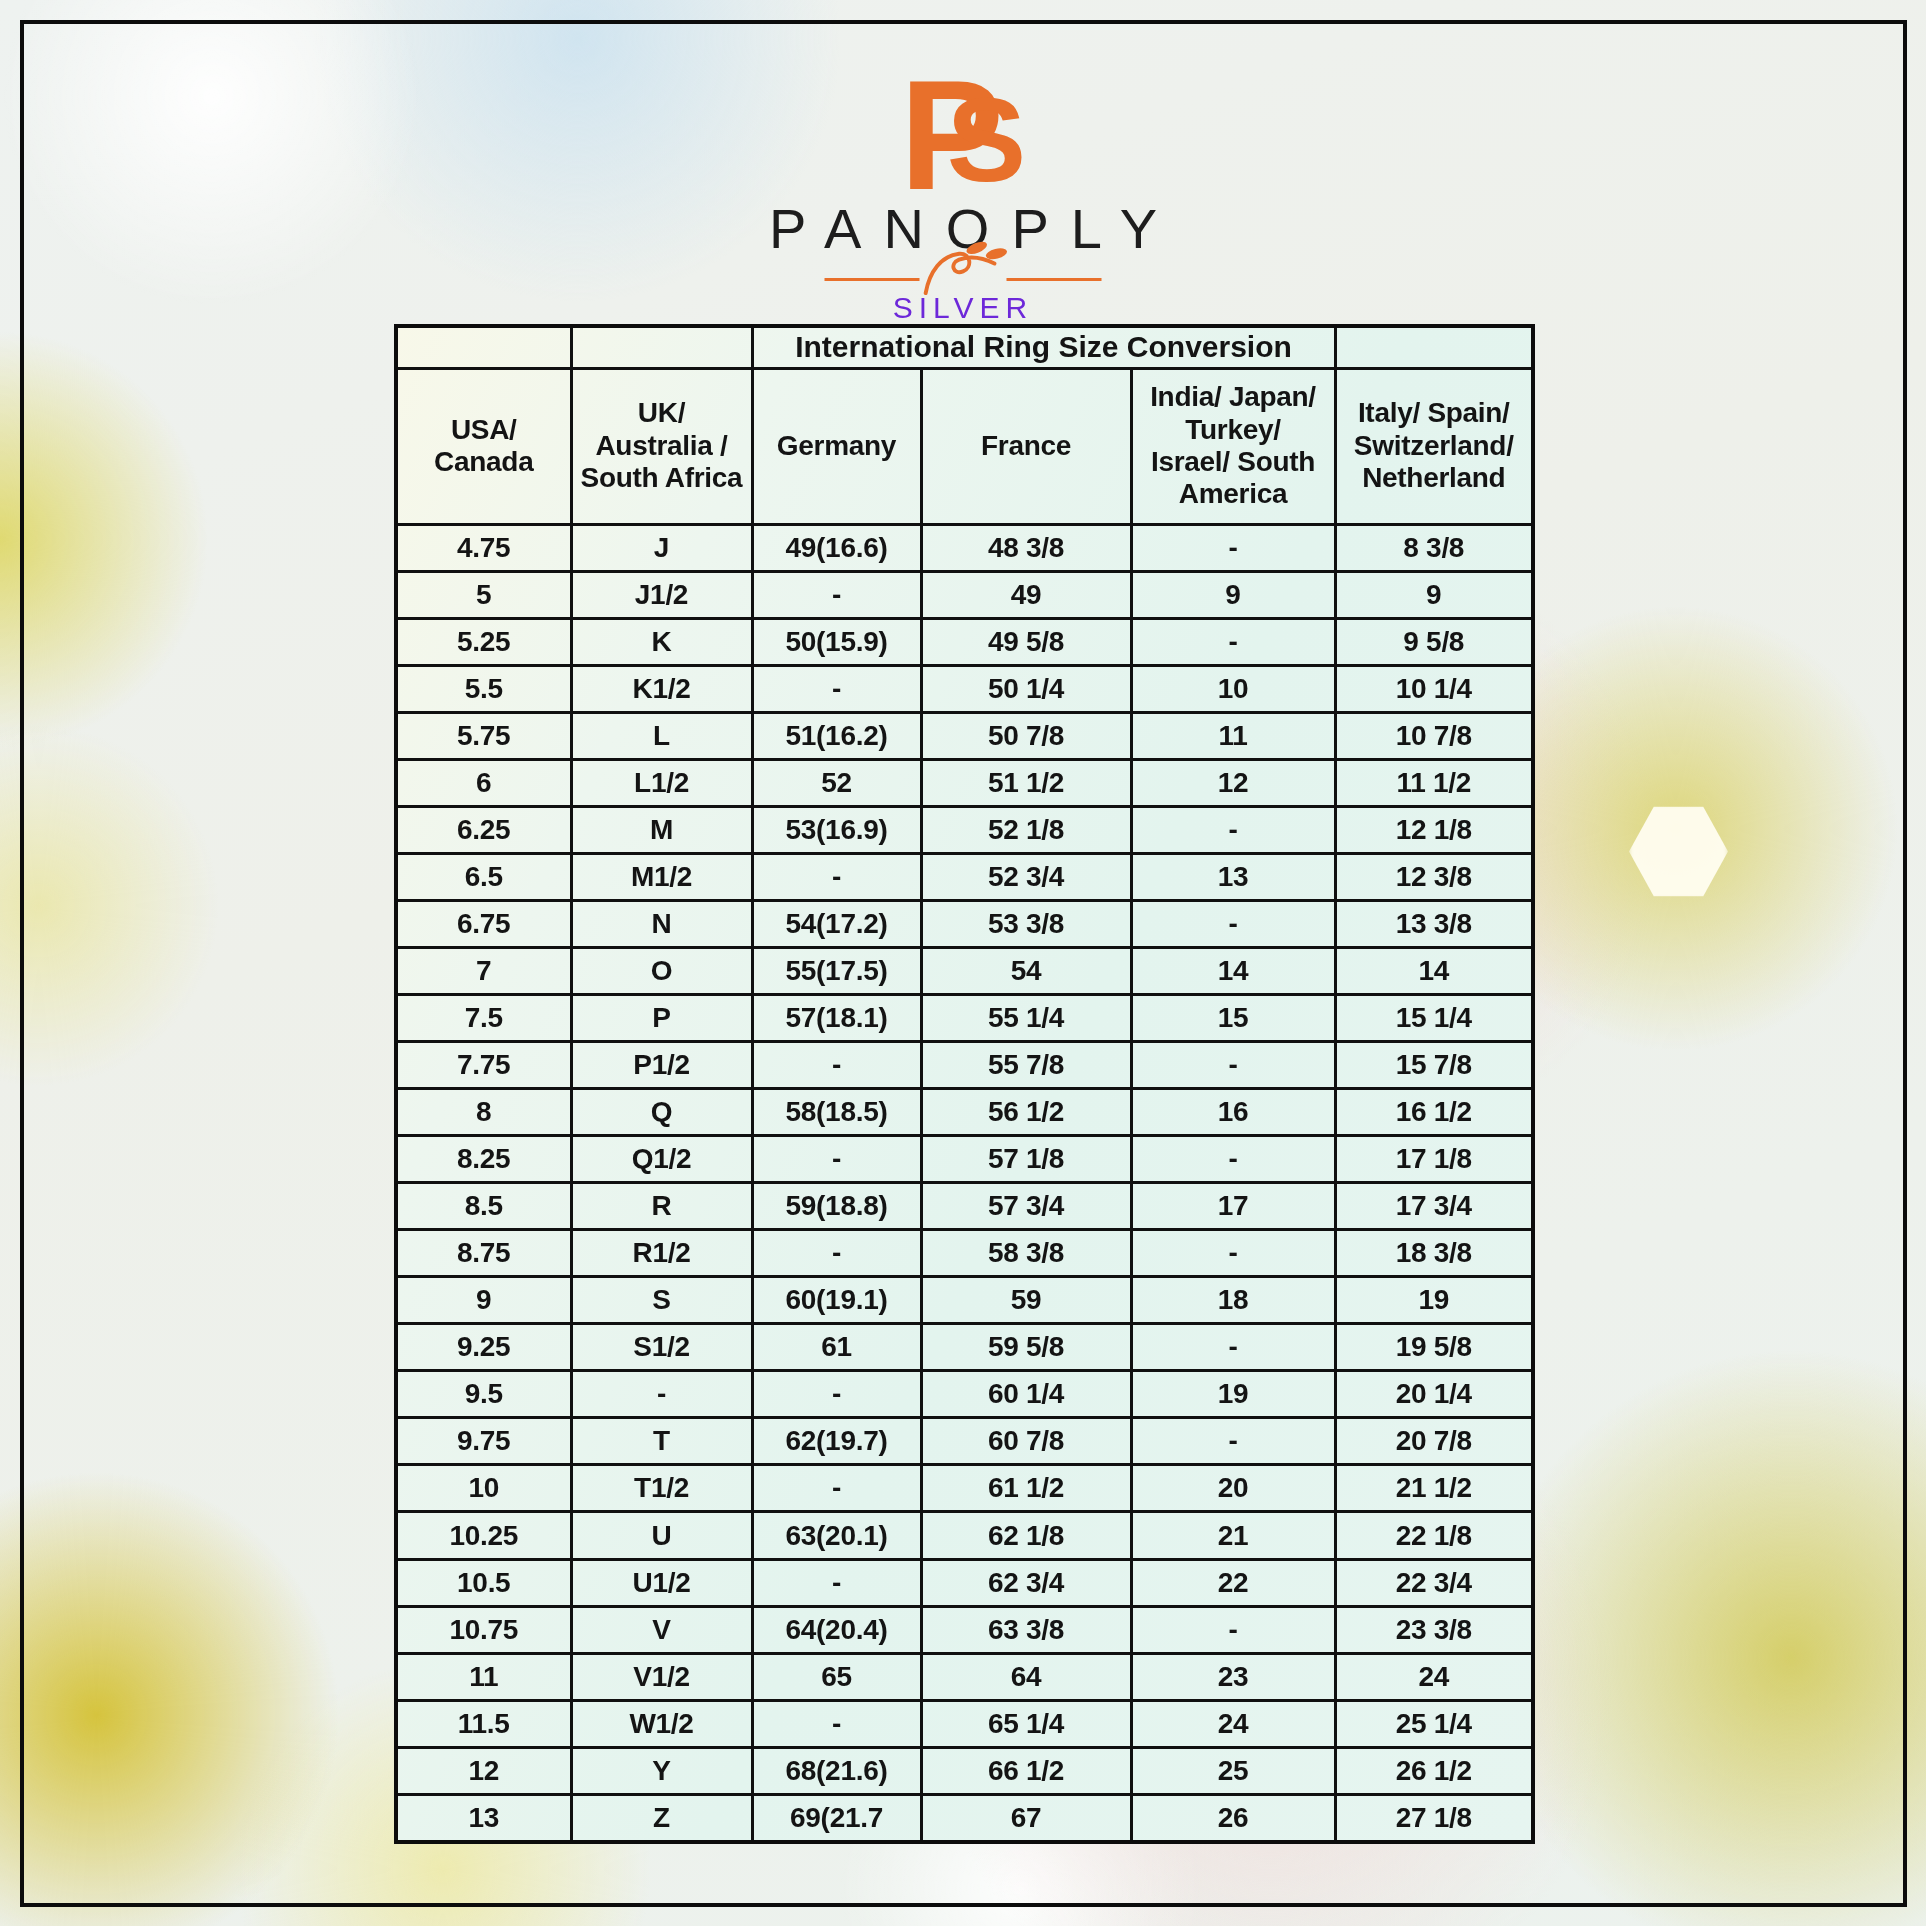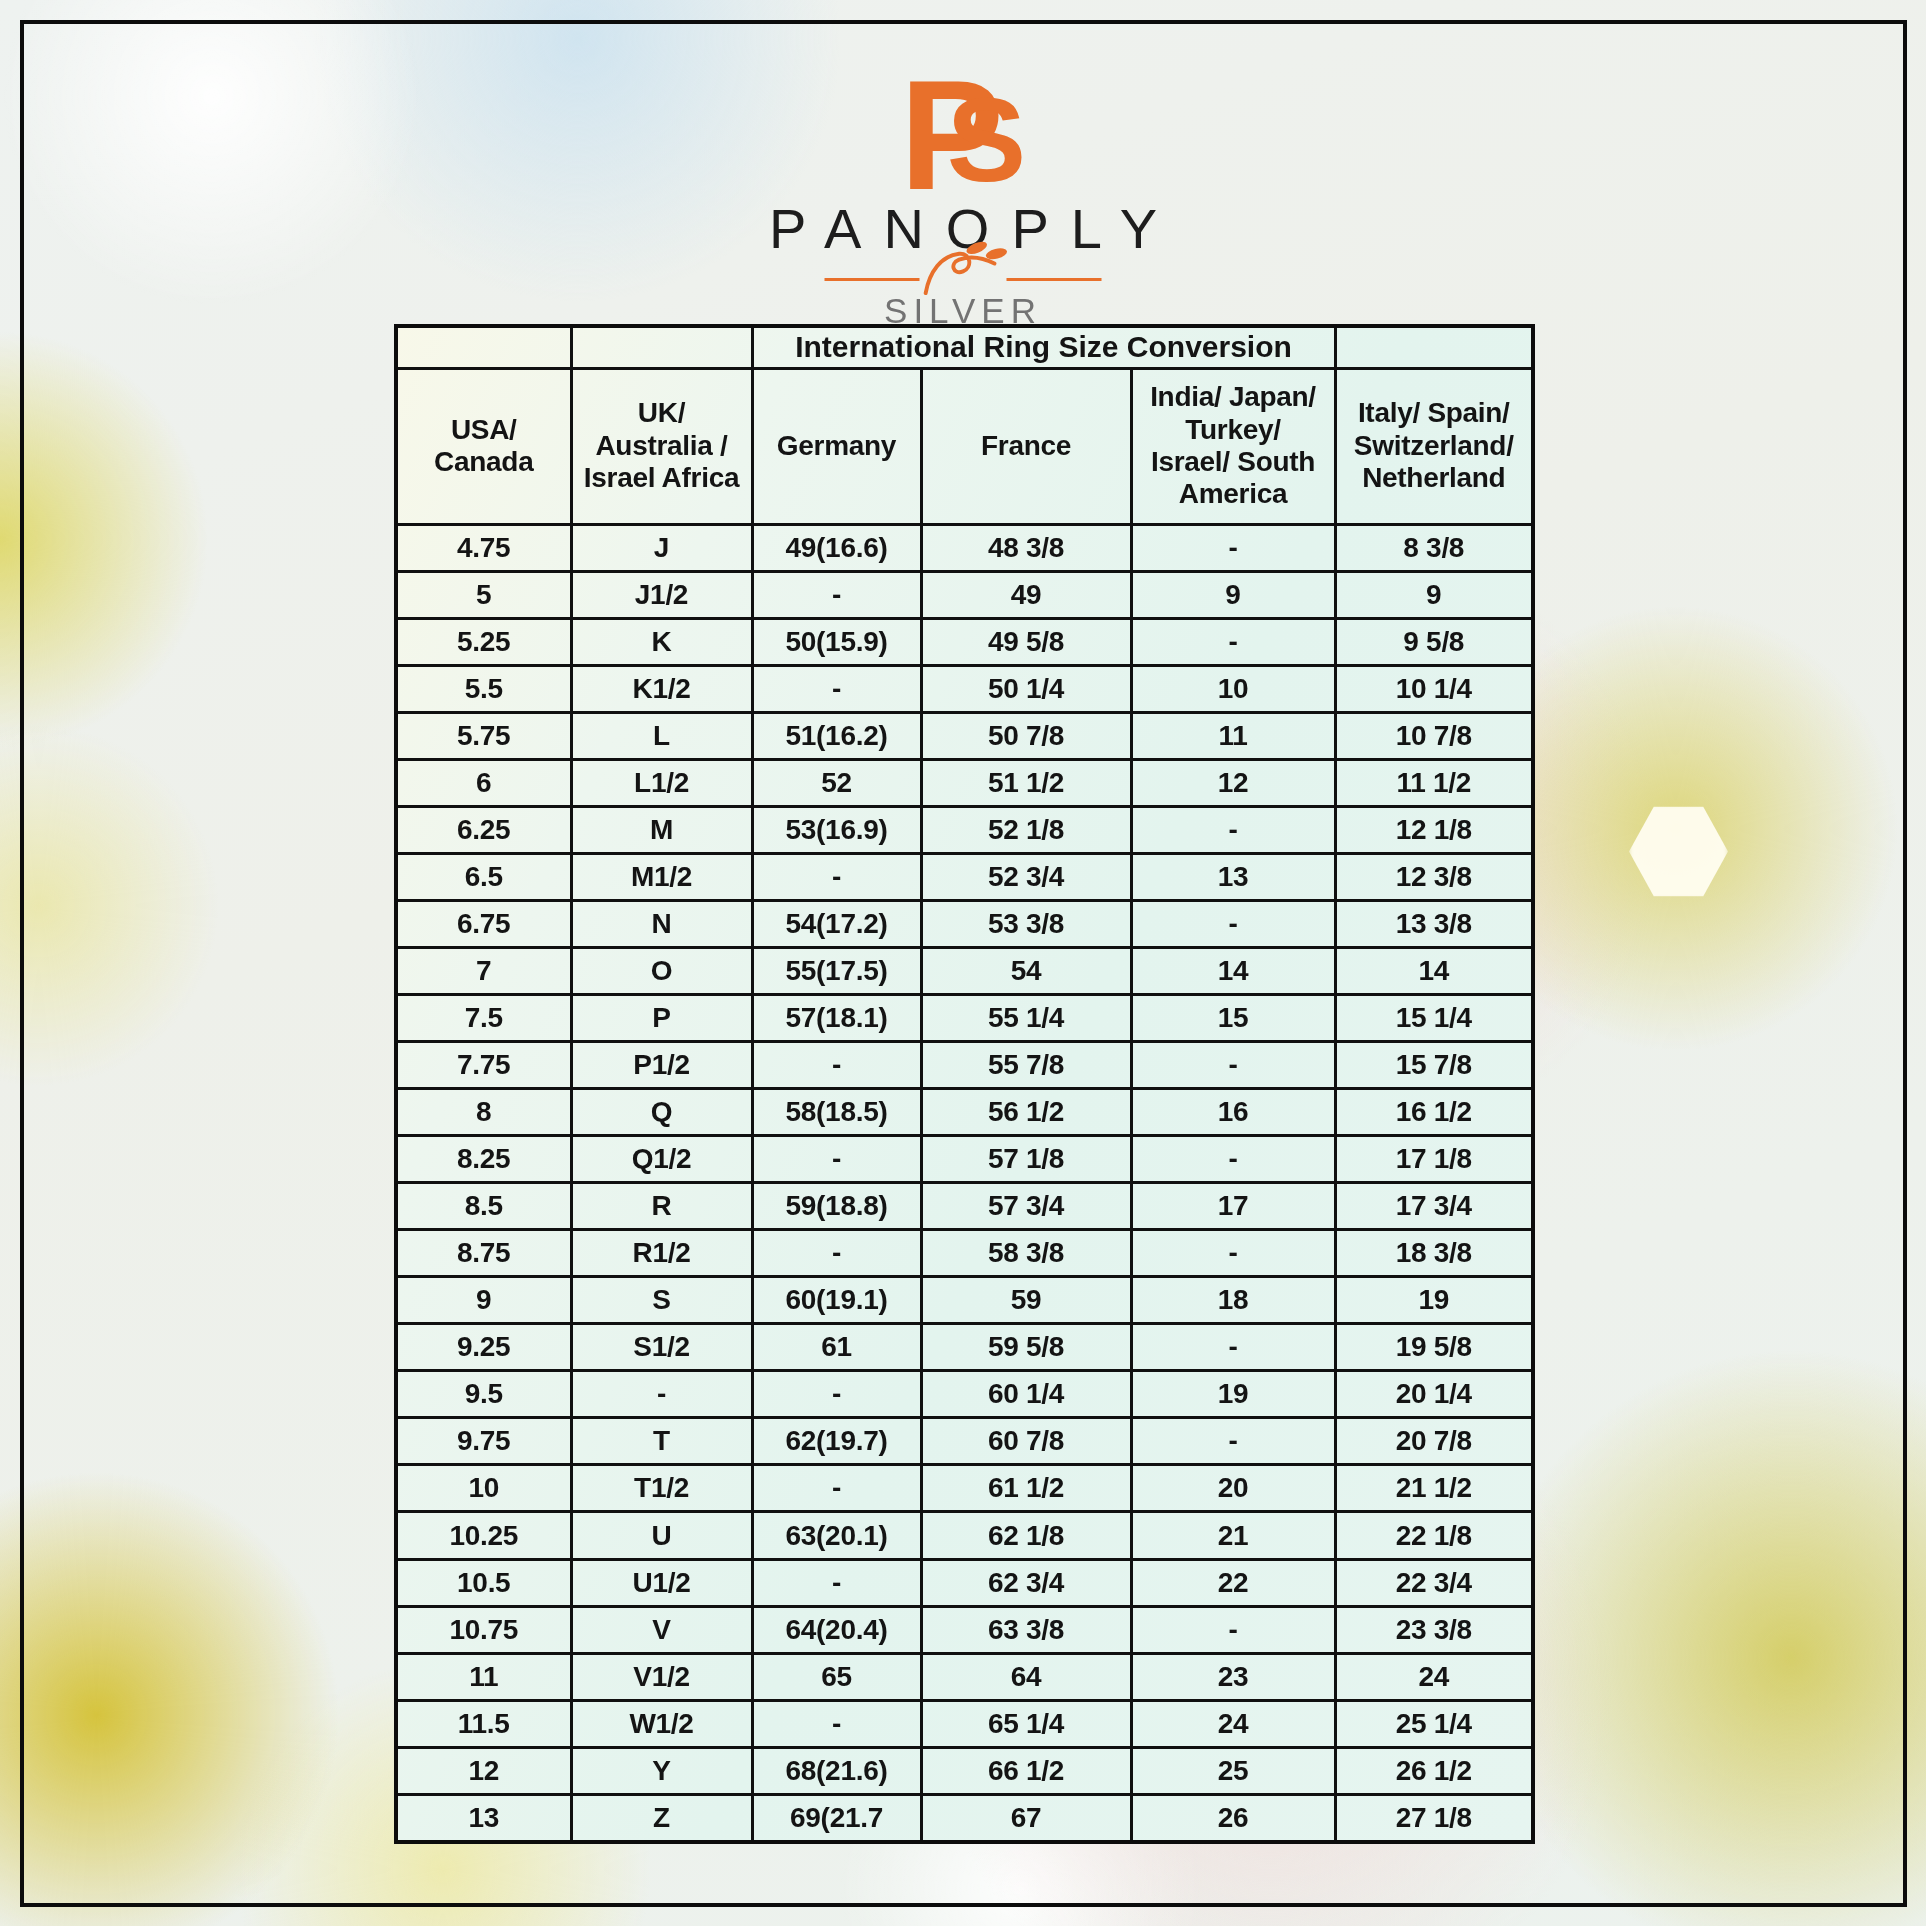--- a/index.html
+++ b/index.html
@@ -48,21 +48,21 @@
     font-size:56px;letter-spacing:22px;color:#1d1d1d;font-weight:normal;white-space:nowrap;
   }
   .divider{
     position:absolute;left:963px;top:238px;transform:translateX(-50%);
     display:flex;align-items:flex-end;z-index:3;
   }
   .divider .line{width:95px;height:3px;background:#E8702B;margin-bottom:14px;}
   .divider .orn{width:95px;height:57px;margin:0 -4px;}
   .brand-sub{
     position:absolute;left:963px;top:291px;transform:translateX(-50%);
-    font-size:35px;letter-spacing:6px;color:#737373;font-weight:normal;
+    font-size:30px;letter-spacing:6px;color:#6d28d9;font-weight:normal;
   }
   
   .size-table{
     position:absolute;left:394px;top:324px;width:1138px;height:1520px;z-index:4;
     border-collapse:collapse;table-layout:fixed;
     background:linear-gradient(115deg,#f8f8e9 0%,#edf6ef 22%,#e3f4ee 55%,#e6f5f0 100%);
     color:#141414;
     border-radius:9px;
   }
   .size-table td,.size-table th{
@@ -115,21 +115,21 @@
       <td class="blank"></td>
       <td class="blank"></td>
       <td class="span-cell" colspan="3">International Ring Size Conversion</td>
       <td class="blank"></td>
     </tr>
     <tr class="cols-row">
       <th class="col-h">USA/
 Canada</th>
       <th class="col-h">UK/
 Australia /
-Israel Africa</th>
+South Africa</th>
       <th class="col-h">Germany</th>
       <th class="col-h">France</th>
       <th class="col-h">India/ Japan/
 Turkey/
 Israel/ South
 America</th>
       <th class="col-h">Italy/ Spain/
 Switzerland/
 Netherland</th>
     </tr>

